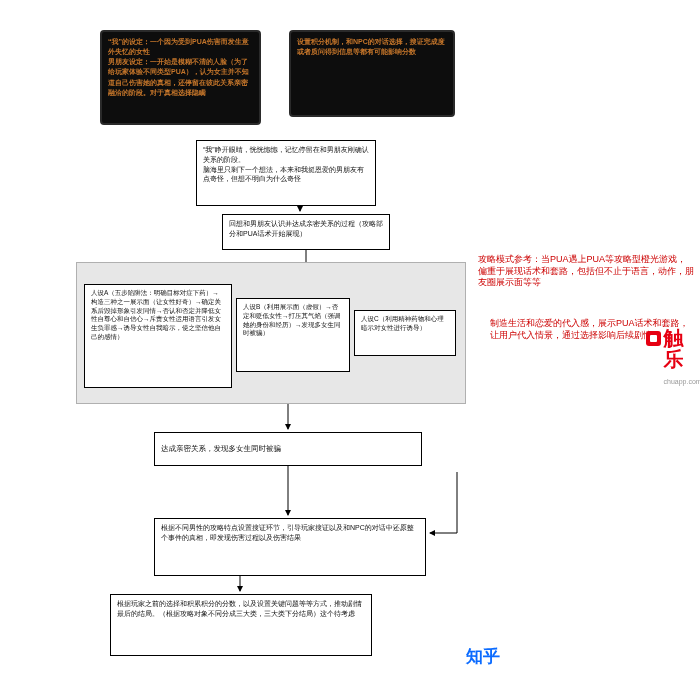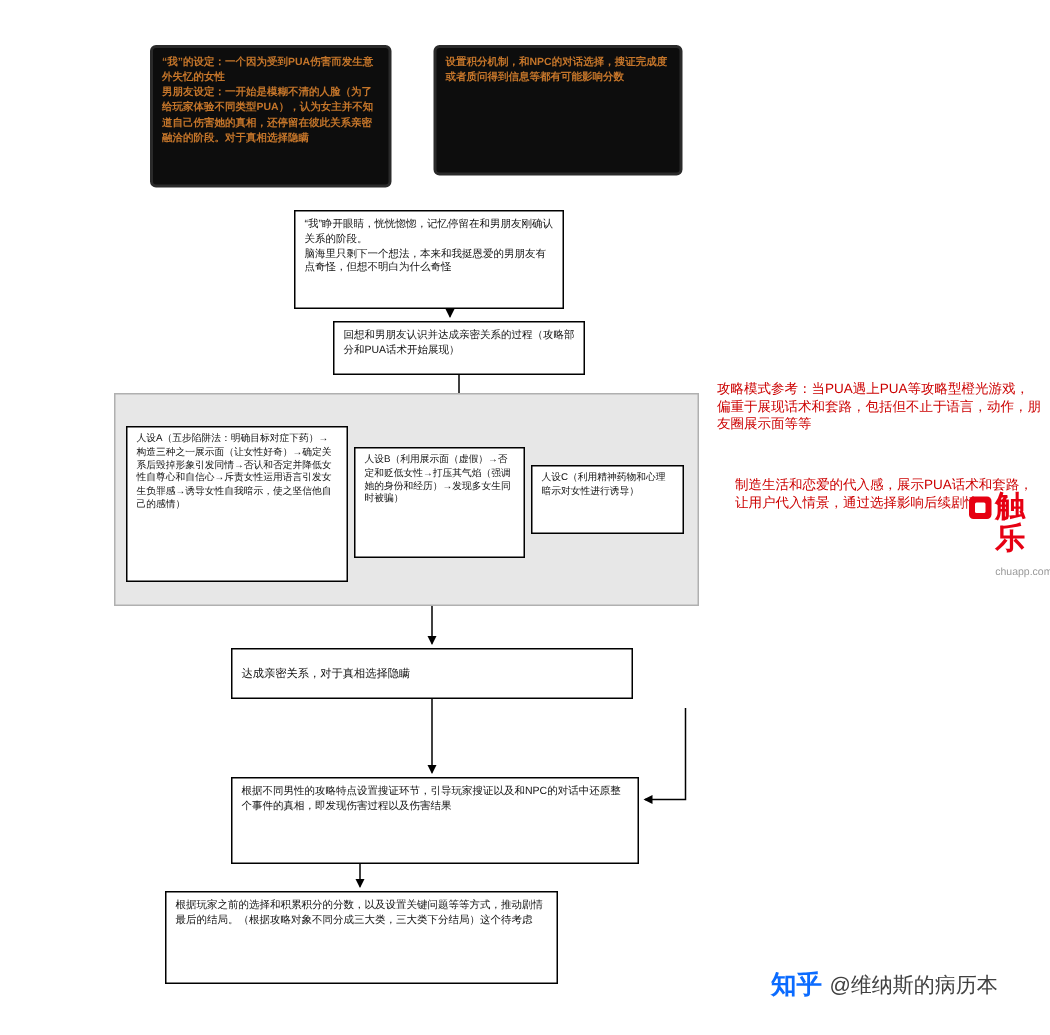--- a/index.html
+++ b/index.html
@@ -95,23 +95,22 @@
   }
   .chuapp-domain {
     color: #999999;
     font-size: 7px;
     font-weight: normal;
   }
   .zhihu {
     position: absolute;
     left: 466px; top: 645px;
     display: flex;
-    align-items: center;
+    align-items: flex-end;
     gap: 5px;
-    margin-left: 48px;
   }
   .zhihu-brand {
     color: #0b6bff;
     font-size: 17px;
     font-weight: bold;
   }
   .zhihu-handle {
     color: #404040;
     font-size: 14px;
   }
@@ -156,37 +155,36 @@
   <div class="flowbox" style="left:222px; top:214px; width:168px; height:36px;">回想和男朋友认识并达成亲密关系的过程（攻略部分和PUA话术开始展现）</div>
 
   <div class="groupbox" style="left:76px; top:262px; width:390px; height:142px;"></div>
 
   <div class="flowbox personabox" style="left:84px; top:284px; width:148px; height:104px;">人设A（五步陷阱法：明确目标对症下药）→构造三种之一展示面（让女性好奇）→确定关系后毁掉形象引发同情→否认和否定并降低女性自尊心和自信心→斥责女性运用语言引发女生负罪感→诱导女性自我暗示，使之坚信他自己的感情）</div>
 
   <div class="flowbox personabox" style="left:236px; top:298px; width:114px; height:74px;">人设B（利用展示面（虚假）→否定和贬低女性→打压其气焰（强调她的身份和经历）→发现多女生同时被骗）</div>
 
   <div class="flowbox personabox" style="left:354px; top:310px; width:102px; height:46px;">人设C（利用精神药物和心理暗示对女性进行诱导）</div>
 
-  <div class="flowbox center" style="left:154px; top:432px; width:268px; height:34px; font-size:7.5px;">达成亲密关系，对于真相选择隐瞒</div>
+  <div class="flowbox center" style="left:154px; top:432px; width:268px; height:34px; font-size:7.5px;">达成亲密关系，发现多女生同时被骗</div>
 
   <div class="flowbox" style="left:154px; top:518px; width:272px; height:58px;">根据不同男性的攻略特点设置搜证环节，引导玩家搜证以及和NPC的对话中还原整个事件的真相，即发现伤害过程以及伤害结果</div>
 
   <div class="flowbox" style="left:110px; top:594px; width:262px; height:62px;">根据玩家之前的选择和积累积分的分数，以及设置关键问题等等方式，推动剧情最后的结局。（根据攻略对象不同分成三大类，三大类下分结局）这个待考虑</div>
 
   <div class="annotation" style="left:478px; top:254px; width:216px;">攻略模式参考：当PUA遇上PUA等攻略型橙光游戏，偏重于展现话术和套路，包括但不止于语言，动作，朋友圈展示面等等</div>
 
   <div class="annotation" style="left:490px; top:318px; width:200px;">制造生活和恋爱的代入感，展示PUA话术和套路，让用户代入情景，通过选择影响后续剧情</div>
 
 
   <div class="chuapp">
     <span class="chuapp-icon"></span>
     <span>
       <span class="chuapp-name">触乐</span><br>
       <span class="chuapp-domain">chuapp.com</span>
     </span>
   </div>
 
   <div class="zhihu">
     <span class="zhihu-brand">知乎</span>
-    <span class="zhihu-handle">@维纳斯的病历本</span>
   </div>
 
 </div>
 
 </body></html>

